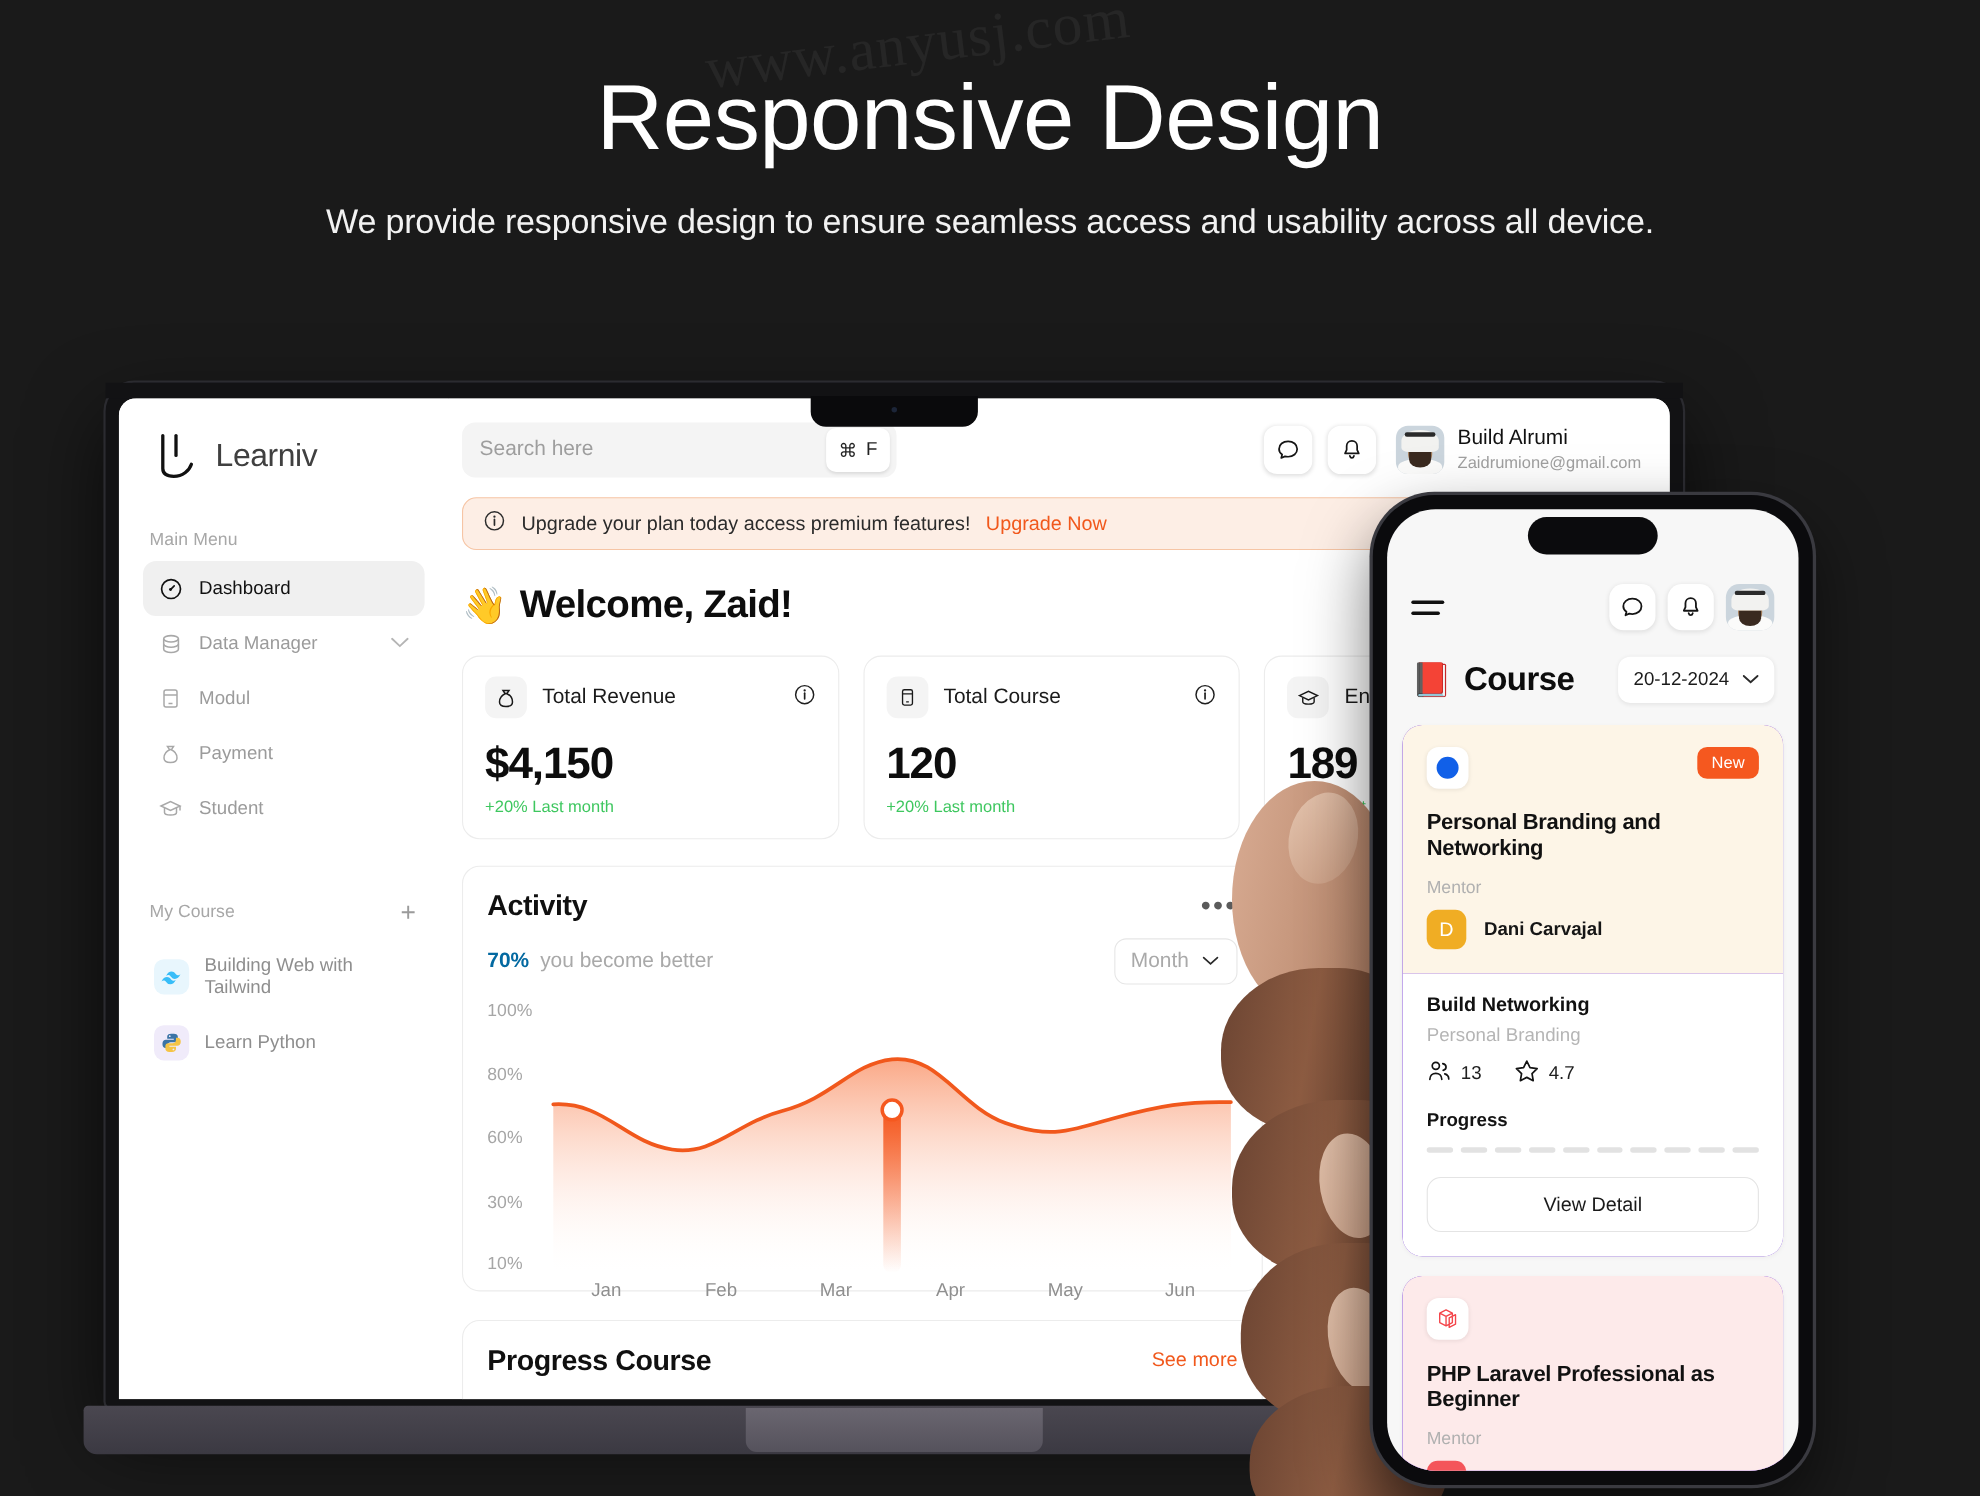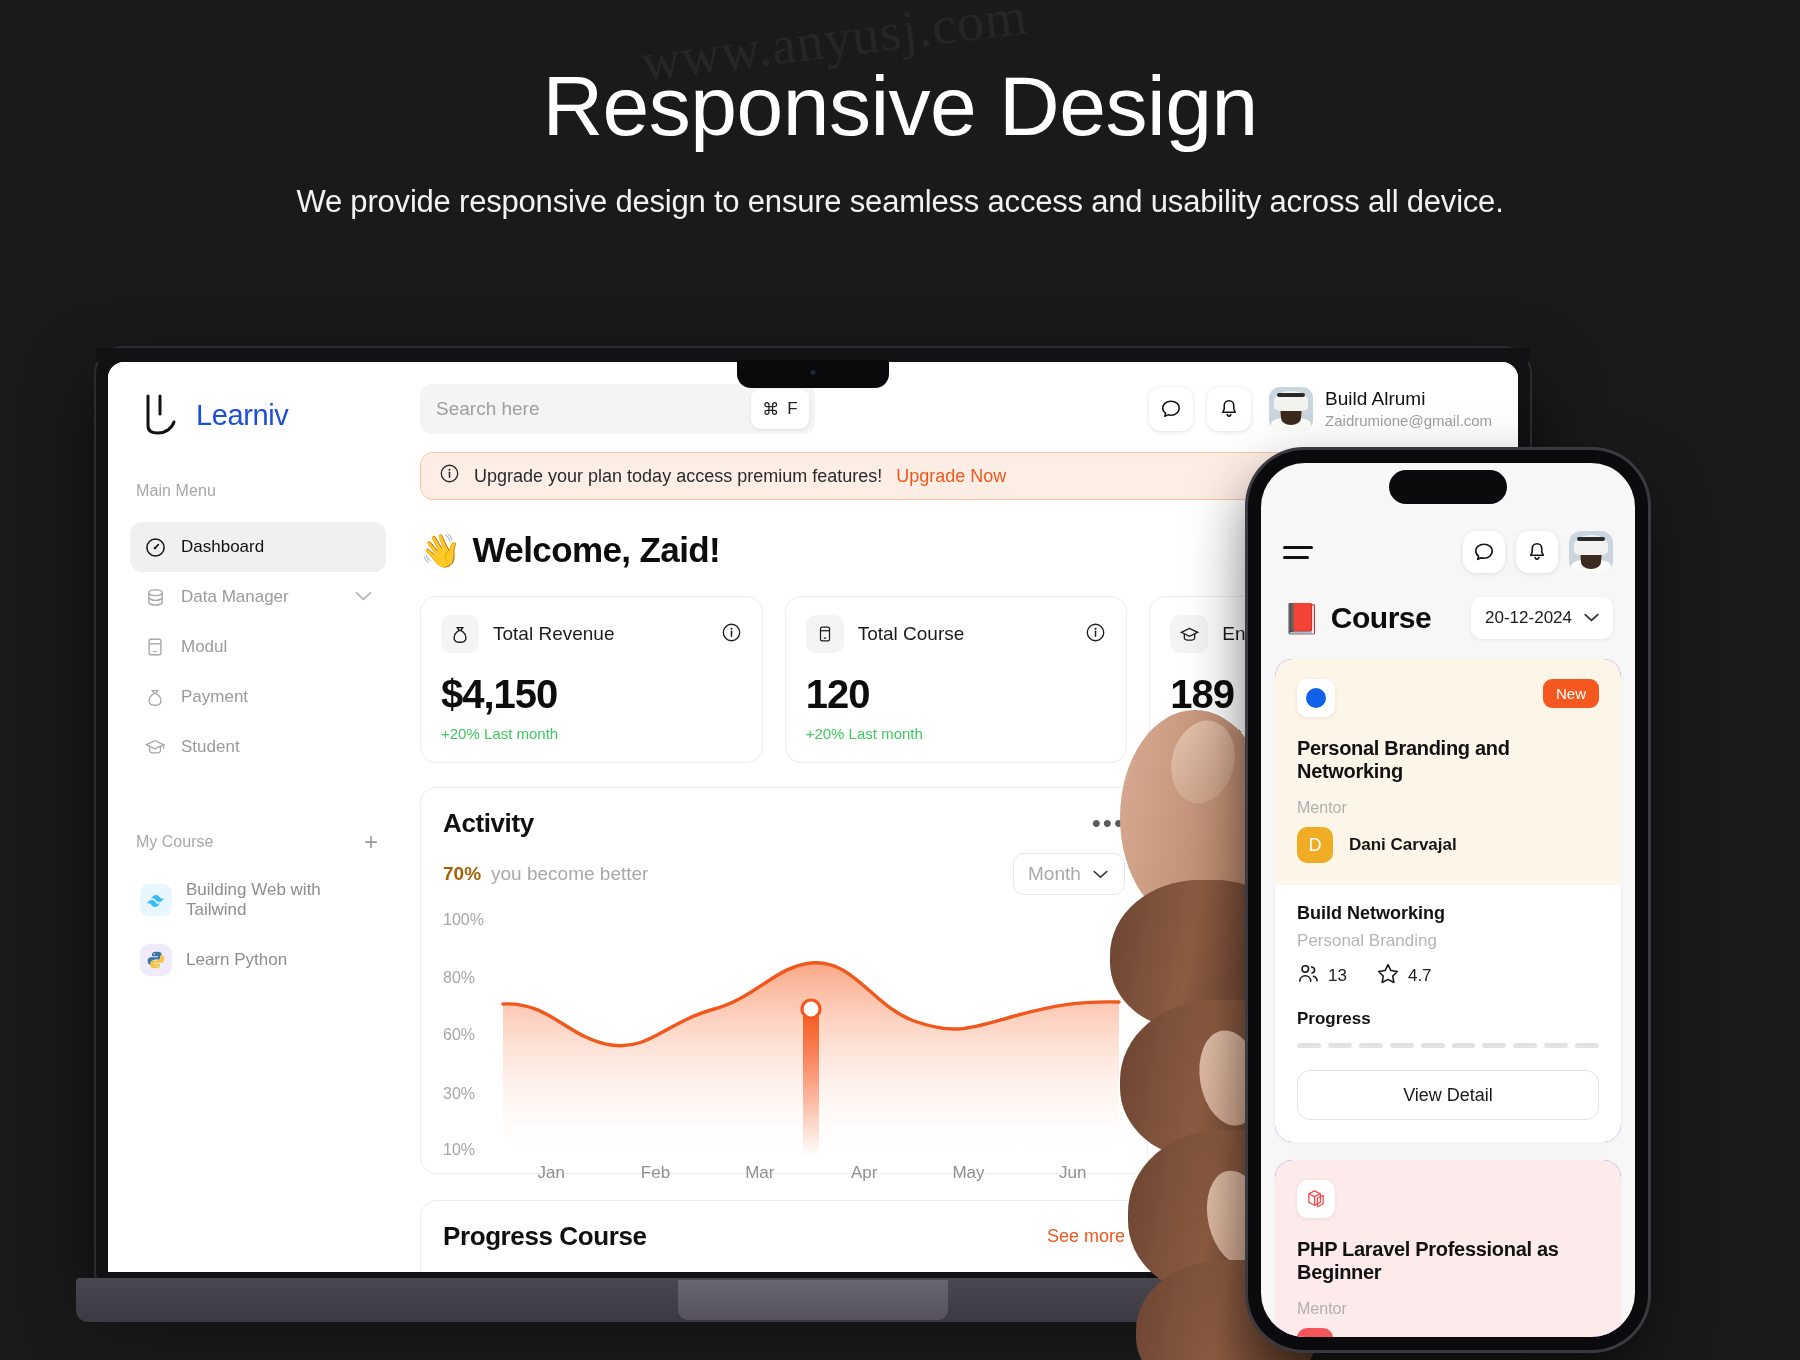--- a/index.html
+++ b/index.html
@@ -101,23 +101,23 @@
     border-radius: 0 0 10px 10px;
   }
 
   
   .dash { display: flex; width: 1410px; height: 910px; background: #fff; }
 
   
   .sidebar { width: 300px; flex: 0 0 300px; padding: 20px 22px 0 22px; background: #fff; }
   .brand { display: flex; align-items: center; gap: 16px; padding: 12px 6px 0 12px; }
   .brand-logo svg { display: block; }
-  .brand-name { font-size: 29px; font-weight: 500; color: #1d4ed8; letter-spacing: -0.4px; }
+  .brand-name { font-size: 29px; font-weight: 500; color: #404040; letter-spacing: -0.4px; }
   .sb-section { margin-top: 46px; font-size: 16px; color: #a7a7a7; padding-left: 6px; letter-spacing: 0.1px; }
-  .sb-list { margin-top: 22px; }
+  .sb-list { margin-top: 10px; }
   .sb-item {
     display: flex; align-items: center; gap: 15px;
     padding: 14px 14px; border-radius: 12px;
     color: #9b9b9b; font-size: 17px; cursor: pointer;
   }
   .sb-item.active { background: #f0f0f0; color: #111; font-weight: 400; }
   .sb-item .sb-ico { width: 22px; height: 22px; flex: 0 0 22px; display: flex; align-items: center; justify-content: center; }
   .sb-item .chev { margin-left: auto; }
   .sb-sub { margin-top: 58px; display: flex; align-items: center; padding: 0 8px 0 6px; }
   .sb-sub .lbl { font-size: 16px; color: #a7a7a7; }
@@ -200,21 +200,21 @@
   .stat-value { margin-top: 19px; font-size: 40px; font-weight: 700; color: #0d0d0d; letter-spacing: -1px; }
   .stat-delta { margin-top: 8px; font-size: 15px; color: #3ec75f; }
 
   .panels { margin-top: 24px; display: flex; gap: 22px; }
   .card { background: #fff; border: 1px solid #ececec; border-radius: 16px; }
   .activity { flex: 0 0 728px; padding: 20px 22px 16px 22px; position: relative; }
   .card-head { display: flex; align-items: center; }
   .card-title { font-size: 26px; font-weight: 600; color: #101010; letter-spacing: -0.4px; }
   .dots { margin-left: auto; color: #5b5b5b; font-size: 26px; line-height: 0.5; letter-spacing: 2px; }
   .act-sub { margin-top: 14px; display: flex; align-items: center; gap: 10px; }
-  .act-sub b { font-size: 19px; color: #a16207; }
+  .act-sub b { font-size: 19px; color: #0369a1; }
   .act-sub span { font-size: 19px; color: #a9a9a9; }
   .select {
     margin-left: auto; height: 42px; min-width: 112px; padding: 0 14px;
     border: 1px solid #e6e6e6; border-radius: 11px;
     display: flex; align-items: center; gap: 12px; font-size: 18px; color: #1d1d1d;
     cursor: pointer; background: #fff;
   }
   .chartwrap { position: relative; margin-top: 14px; height: 248px; }
   .ylab { position: absolute; left: 0; font-size: 16px; color: #a6a6a6; }
   .xaxis { position: absolute; left: 56px; right: 0; bottom: -26px; display: flex; }

